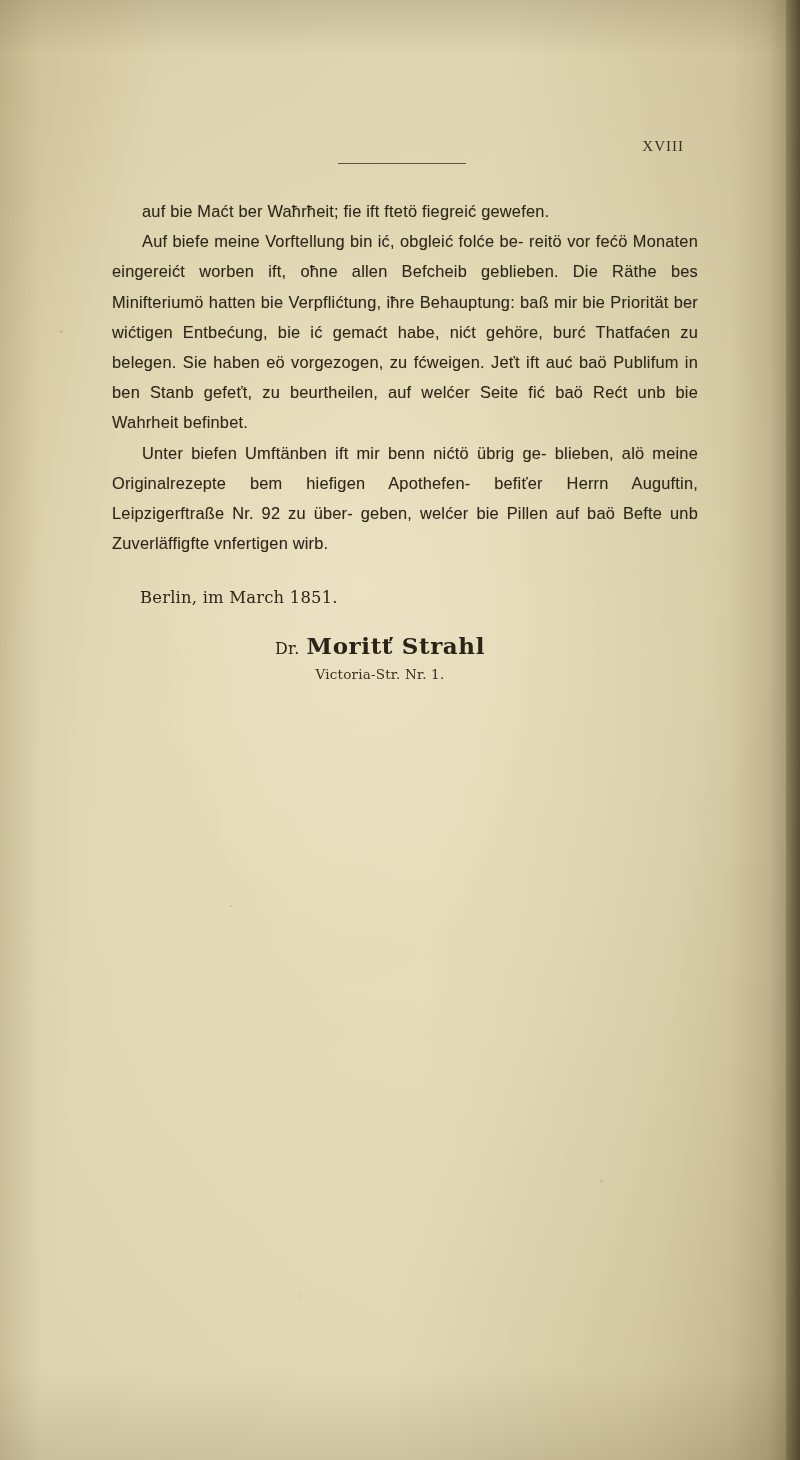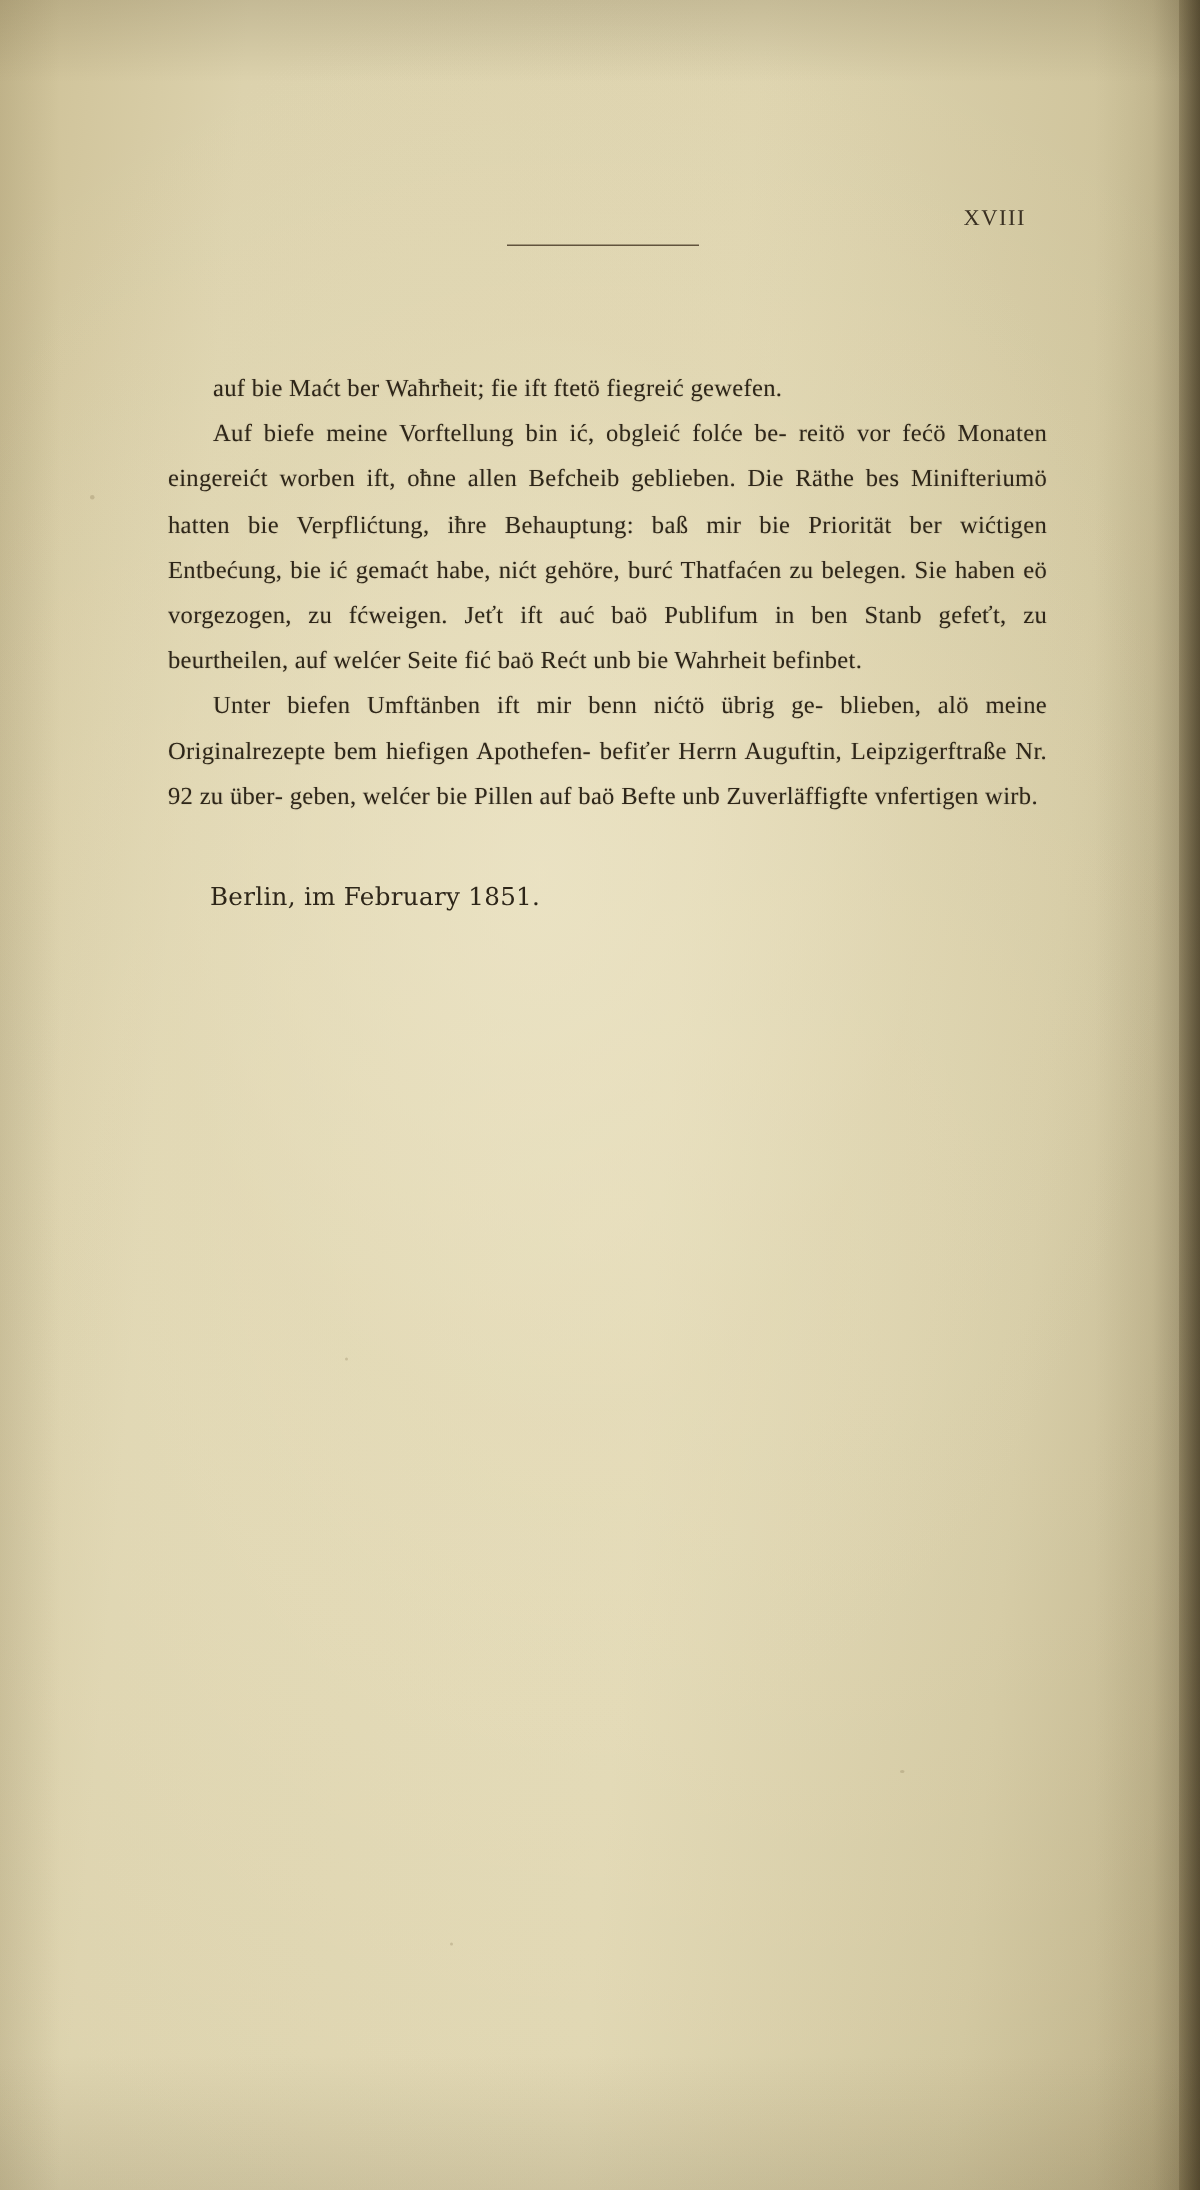--- a/index.html
+++ b/index.html
@@ -72,26 +72,25 @@
     opacity: .85;
   }
 
   
   .textblock {
     position: absolute;
     top: 196px;
     left: 112px;
     width: 586px;
     color: #2e2619;
-    font-family: Liberation Serif, serif;
+    font-family: Liberation Sans, sans-serif;
     font-size: 16.4px;
     line-height: 30.2px;
     text-align: justify;
     text-shadow: 0 0 1px rgba(60,48,28,0.25);
-    margin-top: 48px;
   }
   .textblock p {
     margin: 0;
   }
   .textblock p + p {
     margin-top: 0px;
   }
   .indent {
     text-indent: 30px;
   }
@@ -180,22 +179,29 @@
 
   <div class="folio">XVIII</div>
   <div class="folio-rule"></div>
 
   <div class="textblock">
     <p class="indent sp">auf bie Maćt ber Waħrħeit; fie ift ftetö fiegreić gewefen.</p>
     <p class="indent sp">Auf biefe meine Vorftellung bin ić, obgleić folće be‑ reitö vor fećö Monaten eingereićt worben ift, oħne allen Befcheib geblieben. Die Räthe bes Minifteriumö hatten bie Verpflićtung, iħre Behauptung: baß mir bie Priorität ber wićtigen Entbećung, bie ić gemaćt habe, nićt gehöre, burć Thatfaćen zu belegen. Sie haben eö vorgezogen, zu fćweigen. Jeťt ift auć baö Publifum in ben Stanb gefeťt, zu beurtheilen, auf welćer Seite fić baö Rećt unb bie Wahrheit befinbet.</p>
     <p class="indent sp">Unter biefen Umftänben ift mir benn nićtö übrig ge‑ blieben, alö meine Originalrezepte bem hiefigen Apothefen‑ befiťer Herrn Auguftin, Leipzigerftraße Nr. 92 zu über‑ geben, welćer bie Pillen auf baö Befte unb Zuverläffigfte vnfertigen wirb.</p>
   </div>
 
-  <div class="placeline">Berlin, im February 1851.</div>
-
+  <div class="placeline">Berlin, im March 1851.</div>
+
+  <div class="signature">
+    <div class="sig-line">
+      <span class="sig-dr">Dr.</span>
+      <span class="sig-name">Moritť Strahl</span>
+    </div>
+    <div class="sig-addr">Victoria‑Str. Nr. 1.</div>
+  </div>
 
   <div class="ghost ghost-1">&nbsp;</div>
 
   <div class="speckle" style="top:330px;left:60px;width:3px;height:3px;"></div>
   <div class="speckle" style="top:905px;left:230px;width:2px;height:2px;"></div>
   <div class="speckle" style="top:1180px;left:600px;width:3px;height:2px;"></div>
   <div class="speckle" style="top:1295px;left:300px;width:2px;height:2px;"></div>
 </div>
 
 <div class="edge-shadow-right"></div>

